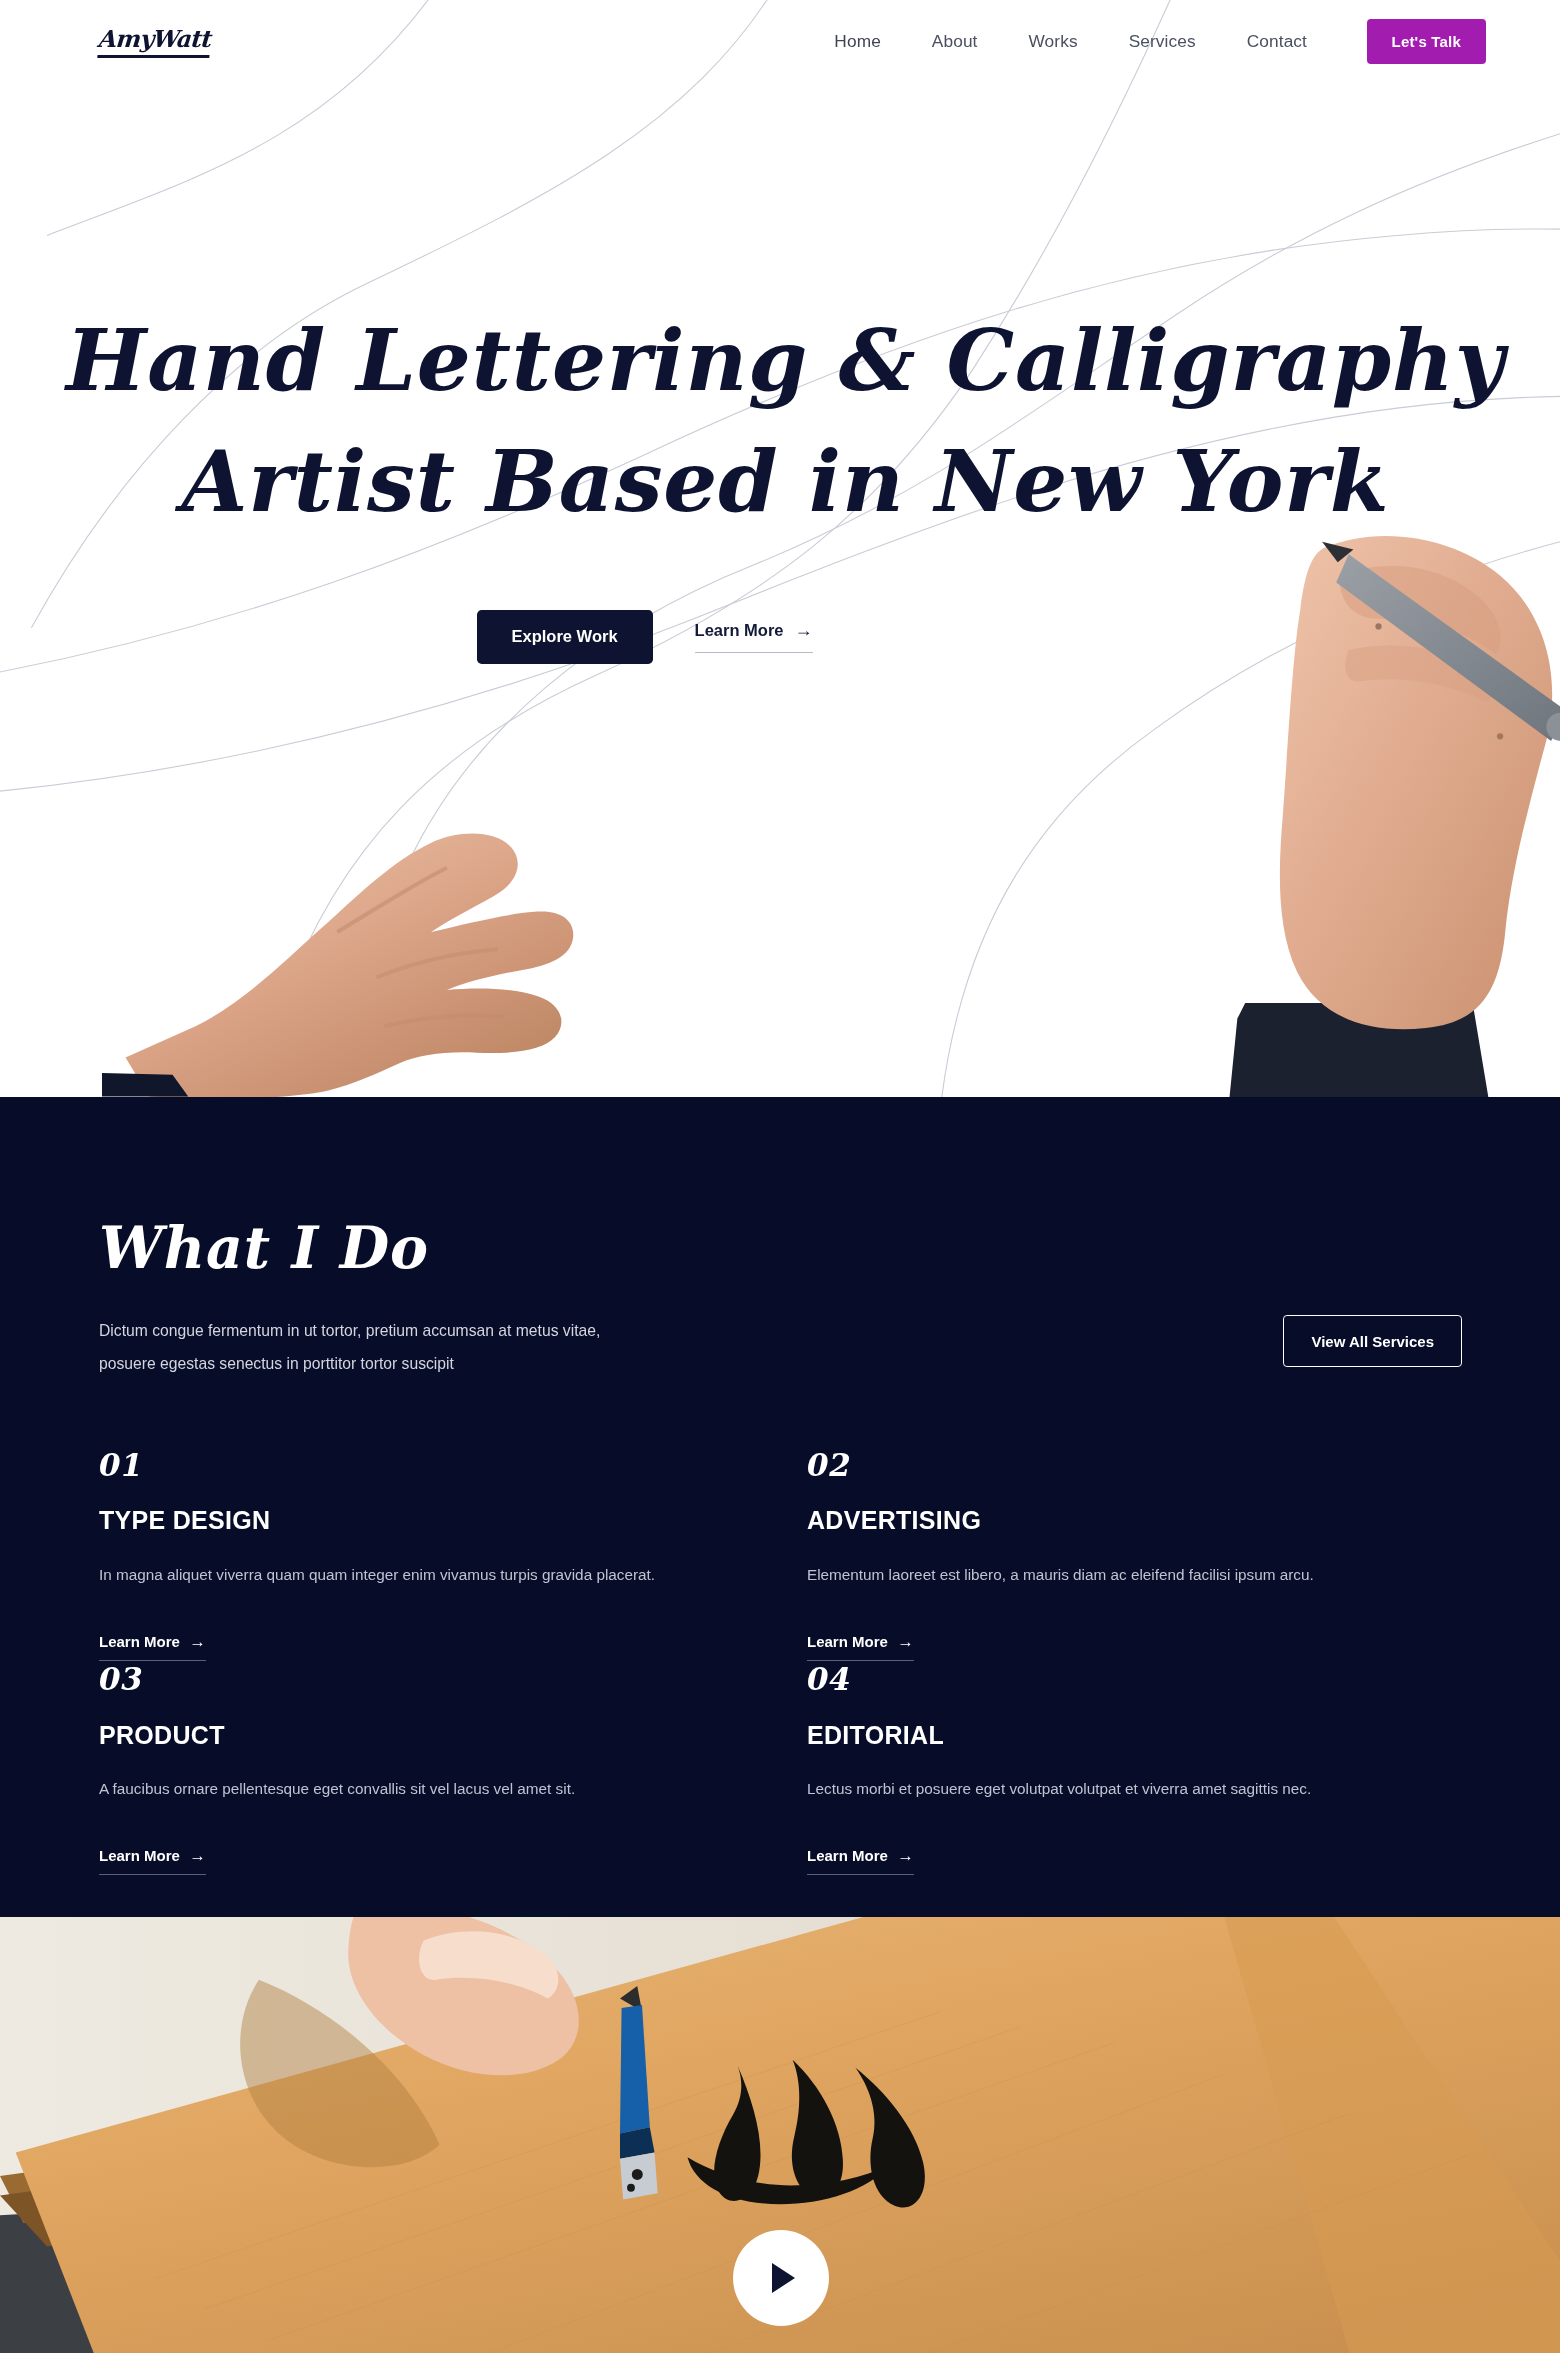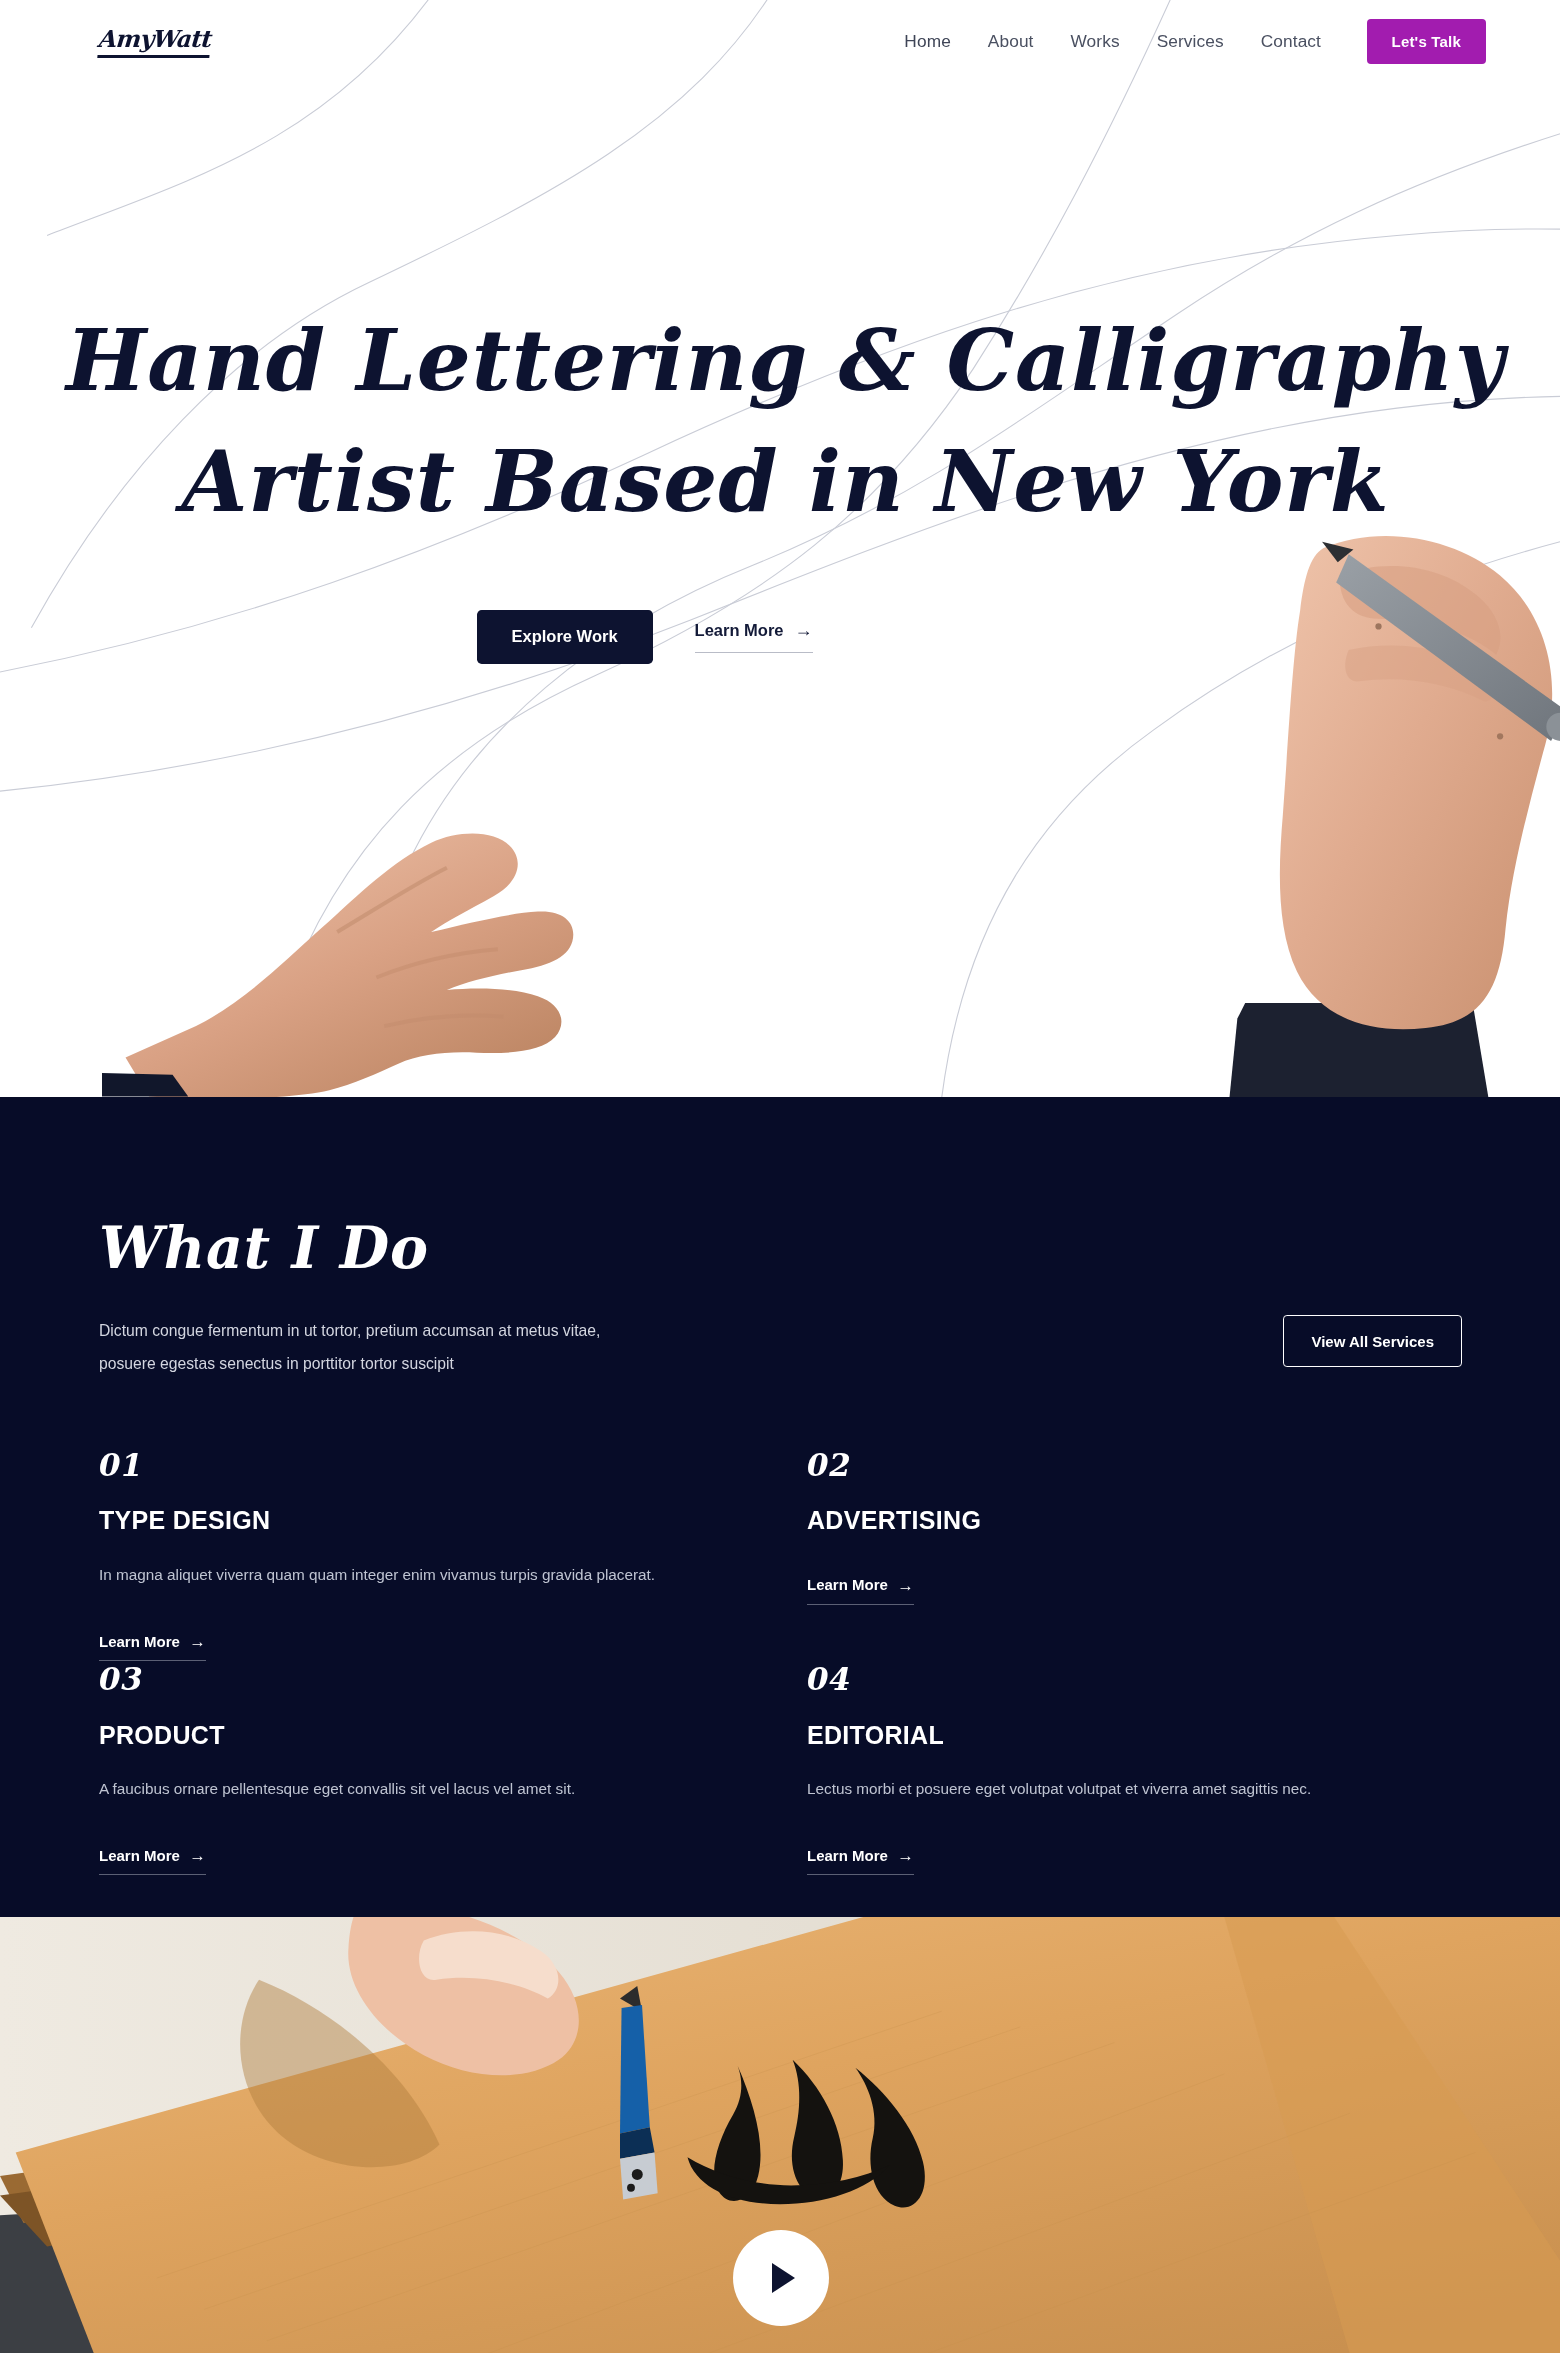--- a/index.html
+++ b/index.html
@@ -39,21 +39,21 @@
     position:relative;
     padding-bottom:4.7px;
     transform:skewX(-6deg);
   }
   .logo::after {
     content:""; position:absolute; left:0; right:0; bottom:0;
     height:2.4px; background:#0d1330;
   }
   .nav {
     margin-left:auto;
-    display:flex; align-items:center; gap:4px;
+    display:flex; align-items:center; gap:18px;
   }
   .nav a {
     font-size:17.3px;
     color:#4a5061;
     text-decoration:none;
     padding:0 16.5px;
     letter-spacing:0.1px;
   }
   .nav a:first-child { color:#3f4557; }
   .cta-dark {
@@ -355,20 +355,21 @@
         <p class="svc-desc">In magna aliquet viverra quam quam integer enim vivamus turpis gravida placerat.</p>
         <a class="svc-link" href="#">
           <span>Learn More</span>
           <span class="arrow">→</span>
         </a>
       </div>
 
       <div class="svc-card">
         <div class="svc-num">02</div>
         <h3 class="svc-name">ADVERTISING</h3>
+        <p class="svc-desc">Elementum laoreet est libero, a mauris diam ac eleifend facilisi ipsum arcu.</p>
         <a class="svc-link" href="#">
           <span>Learn More</span>
           <span class="arrow">→</span>
         </a>
       </div>
 
       <div class="svc-card">
         <div class="svc-num">03</div>
         <h3 class="svc-name">PRODUCT</h3>
         <p class="svc-desc">A faucibus ornare pellentesque eget convallis sit vel lacus vel amet sit.</p>

